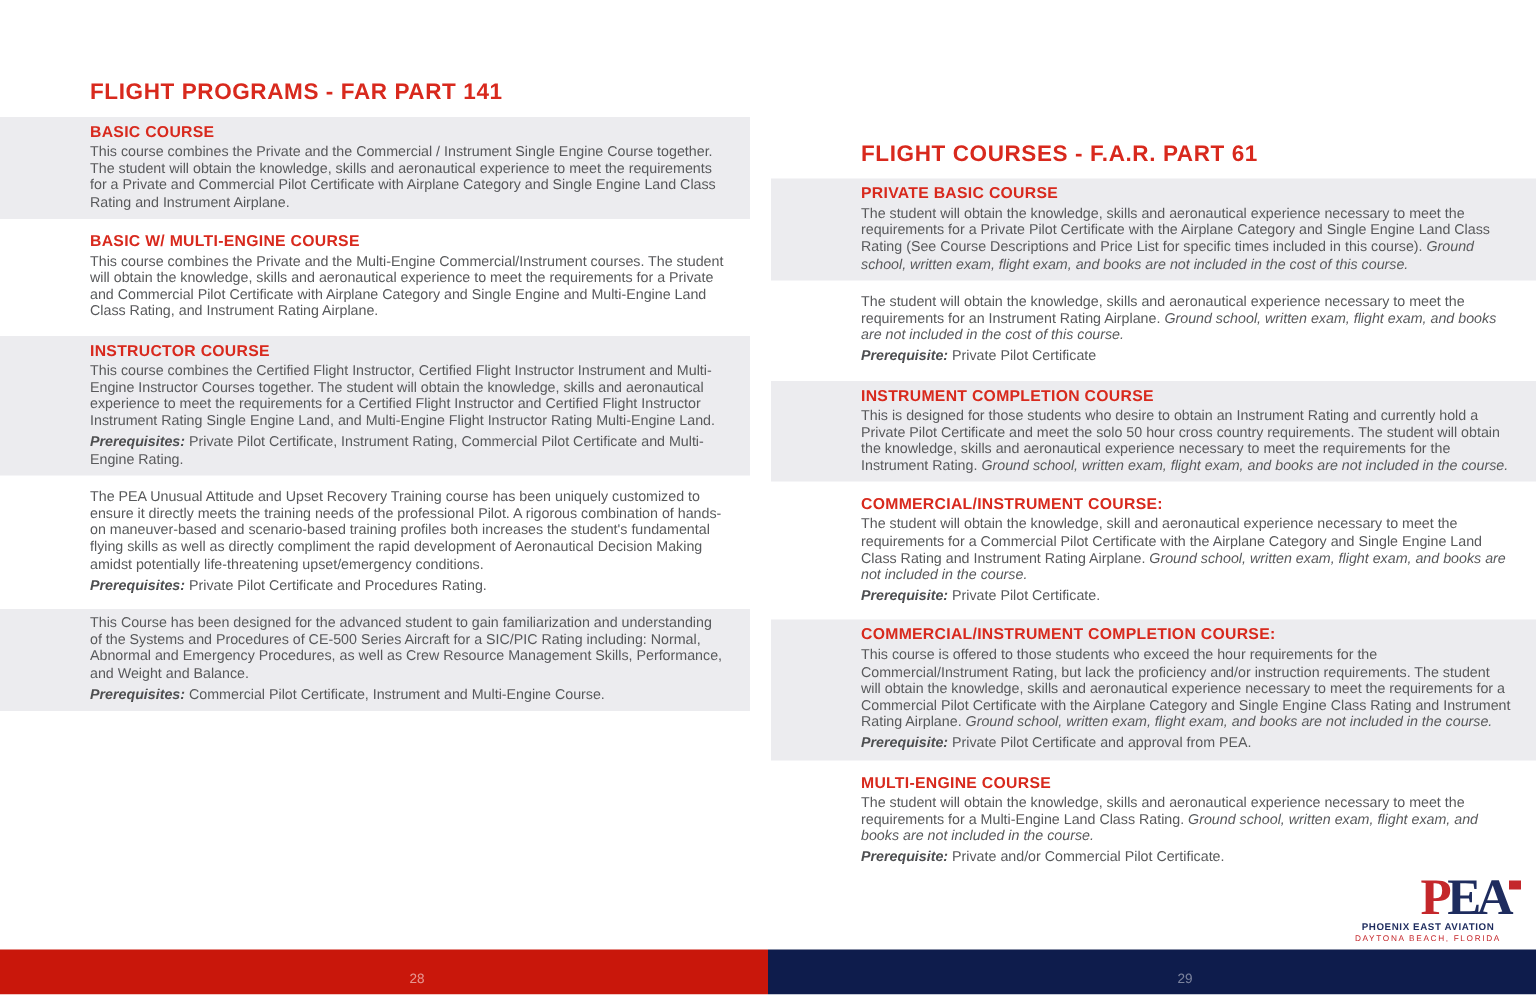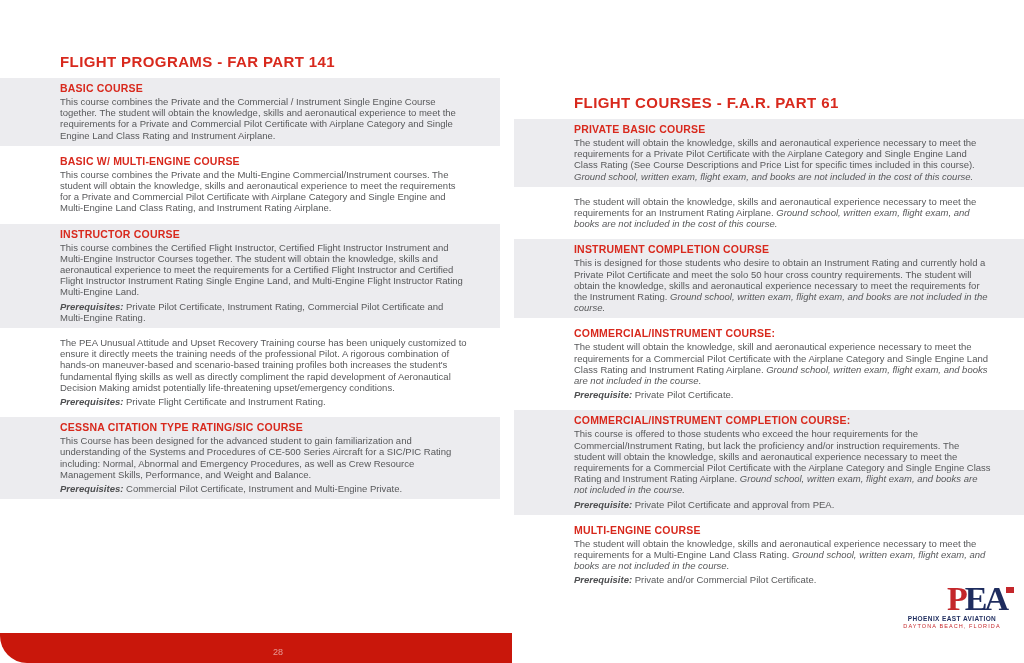--- a/index.html
+++ b/index.html
@@ -2,34 +2,34 @@
 <html style="--accent_red: #d8291d; --section_bg: #ececef; --footer_red: #c9170b; --footer_navy: #0e1c4c; --logo_navy: #1e2c5e; --logo_red: #c4272b;"><head>
 <meta charset="utf-8">
 <style>
   * { box-sizing: border-box; }
   html, body { margin: 0; padding: 0; }
   body {
     width: 1024px; height: 663px;
     background: #ffffff;
     font-family: "Liberation Sans", sans-serif;
   }
-  .page { position: relative; width: 1024px; height: 663px; overflow: hidden; background: #fff; border-radius: 27px; }
+  .page { position: relative; width: 1024px; height: 663px; overflow: hidden; background: #fff; }
 
   .col { position: absolute; top: 0; }
   .col-left  { left: 0;     width: 500px; }
   .col-right { left: 514px; width: 510px; margin-top: 41px; }
 
   h1.col-title {
     color: var(--accent_red);
     font-size: 15px; line-height: 17px; font-weight: bold;
     letter-spacing: 0.4px;
     margin: 53px 0 8px 60px;
   }
 
-  section.course { padding: 4px 32px 5px 60px; margin-bottom: 5px; }
+  section.course { padding: 4px 16px 5px 60px; margin-bottom: 5px; }
   section.course.shaded { background: var(--section_bg); }
 
   h2.course-title {
     color: var(--accent_red);
     font-size: 10.5px; line-height: 13px; font-weight: bold;
     letter-spacing: 0.2px;
     margin: 0 0 1px 0;
   }
   p.course-body {
     margin: 0;
@@ -97,42 +97,42 @@
   </section>
 
   <section class="course shaded">
     <h2 class="course-title">INSTRUCTOR COURSE</h2>
     <p class="course-body"><span>This course combines the Certified Flight Instructor, Certified Flight Instructor Instrument and Multi-Engine Instructor Courses together. The student will obtain the knowledge, skills and aeronautical experience to meet the requirements for a Certified Flight Instructor and Certified Flight Instructor Instrument Rating Single Engine Land, and Multi-Engine Flight Instructor Rating Multi-Engine Land.</span><span class="it"></span></p>
     <p class="prereq"><span class="prereq-label">Prerequisites:</span> <span>Private Pilot Certificate, Instrument Rating, Commercial Pilot Certificate and Multi-Engine Rating.</span></p>
   </section>
 
   <section class="course">
     <p class="course-body"><span>The PEA Unusual Attitude and Upset Recovery Training course has been uniquely customized to ensure it directly meets the training needs of the professional Pilot. A rigorous combination of hands-on maneuver-based and scenario-based training profiles both increases the student's fundamental flying skills as well as directly compliment the rapid development of Aeronautical Decision Making amidst potentially life-threatening upset/emergency conditions.</span><span class="it"></span></p>
-    <p class="prereq"><span class="prereq-label">Prerequisites:</span> <span>Private Flight Certificate and Instrument Rating.</span></p>
+    <p class="prereq"><span class="prereq-label">Prerequisites:</span> <span>Private Pilot Certificate and Procedures Rating.</span></p>
   </section>
 
   <section class="course shaded">
-    <h2 class="course-title">CESSNA CITATION TYPE RATING/SIC COURSE</h2>
     <p class="course-body"><span>This Course has been designed for the advanced student to gain familiarization and understanding of the Systems and Procedures of CE-500 Series Aircraft for a SIC/PIC Rating including: Normal, Abnormal and Emergency Procedures, as well as Crew Resource Management Skills, Performance, and Weight and Balance.</span><span class="it"></span></p>
-    <p class="prereq"><span class="prereq-label">Prerequisites:</span> <span>Commercial Pilot Certificate, Instrument and Multi-Engine Private.</span></p>
+    <p class="prereq"><span class="prereq-label">Prerequisites:</span> <span>Commercial Pilot Certificate, Instrument and Multi-Engine Course.</span></p>
   </section>
 </div>
   </div>
 
   <div class="col col-right">
     <h1 class="col-title">FLIGHT COURSES - F.A.R. PART 61</h1>
     <div>
   <section class="course shaded">
     <h2 class="course-title">PRIVATE BASIC COURSE</h2>
     <p class="course-body"><span>The student will obtain the knowledge, skills and aeronautical experience necessary to meet the requirements for a Private Pilot Certificate with the Airplane Category and Single Engine Land Class Rating (See Course Descriptions and Price List for specific times included in this course). </span><span class="it">Ground school, written exam, flight exam, and books are not included in the cost of this course.</span></p>
 
   </section>
 
   <section class="course">
     <p class="course-body"><span>The student will obtain the knowledge, skills and aeronautical experience necessary to meet the requirements for an Instrument Rating Airplane. </span><span class="it">Ground school, written exam, flight exam, and books are not included in the cost of this course.</span></p>
+    <p class="prereq"><span class="prereq-label">Prerequisite:</span> <span>Private Pilot Certificate</span></p>
   </section>
 
   <section class="course shaded">
     <h2 class="course-title">INSTRUMENT COMPLETION COURSE</h2>
     <p class="course-body"><span>This is designed for those students who desire to obtain an Instrument Rating and currently hold a Private Pilot Certificate and meet the solo 50 hour cross country requirements. The student will obtain the knowledge, skills and aeronautical experience necessary to meet the requirements for the Instrument Rating. </span><span class="it">Ground school, written exam, flight exam, and books are not included in the course.</span></p>
   </section>
 
   <section class="course">
     <h2 class="course-title">COMMERCIAL/INSTRUMENT COURSE:</h2>
     <p class="course-body"><span>The student will obtain the knowledge, skill and aeronautical experience necessary to meet the requirements for a Commercial Pilot Certificate with the Airplane Category and Single Engine Land Class Rating and Instrument Rating Airplane. </span><span class="it">Ground school, written exam, flight exam, and books are not included in the course.</span></p>
@@ -156,15 +156,18 @@
   <div class="logo">
     <div class="logo-letters"><span class="lp">P</span><span class="le">E</span><span class="la">A</span><span class="logo-badge"></span></div>
     <div class="logo-name">PHOENIX EAST AVIATION</div>
     <div class="logo-loc">DAYTONA BEACH, FLORIDA</div>
   </div>
 
   <footer>
     <div class="bar bar-red">
       <span>28</span>
     </div>
+    <div class="bar bar-navy">
+      <span>29</span>
+    </div>
   </footer>
 
 </div>
 
 </body></html>

